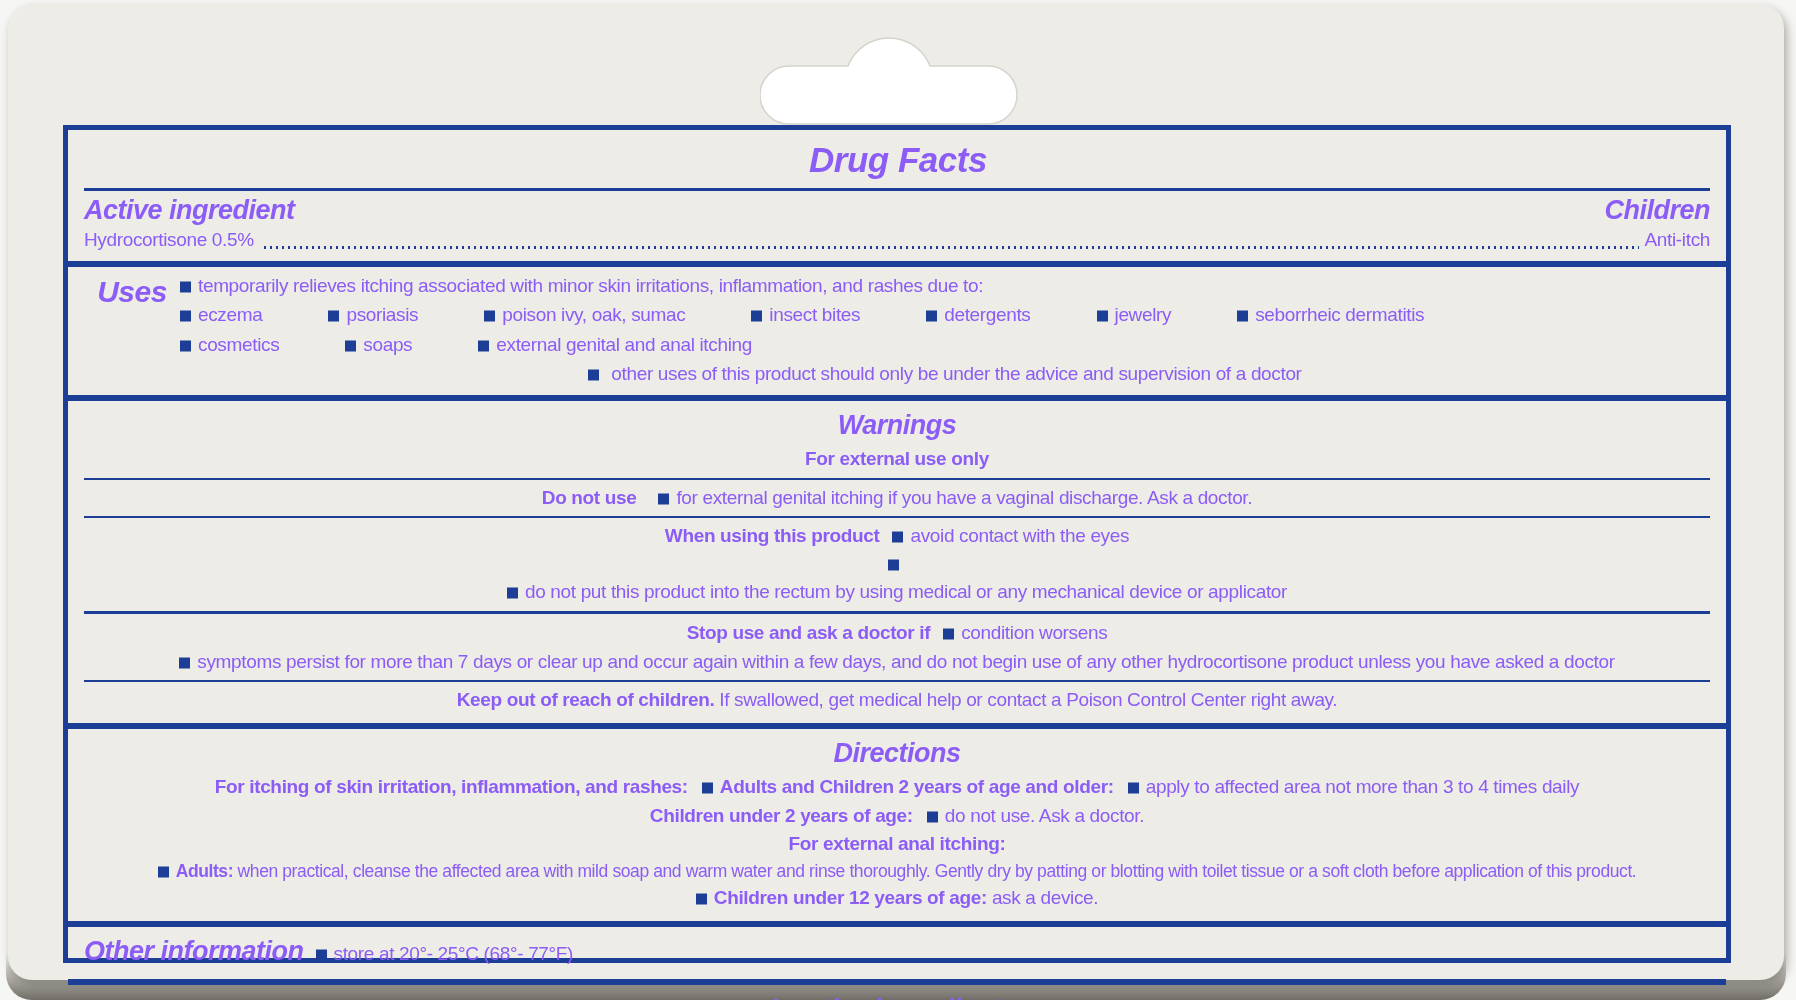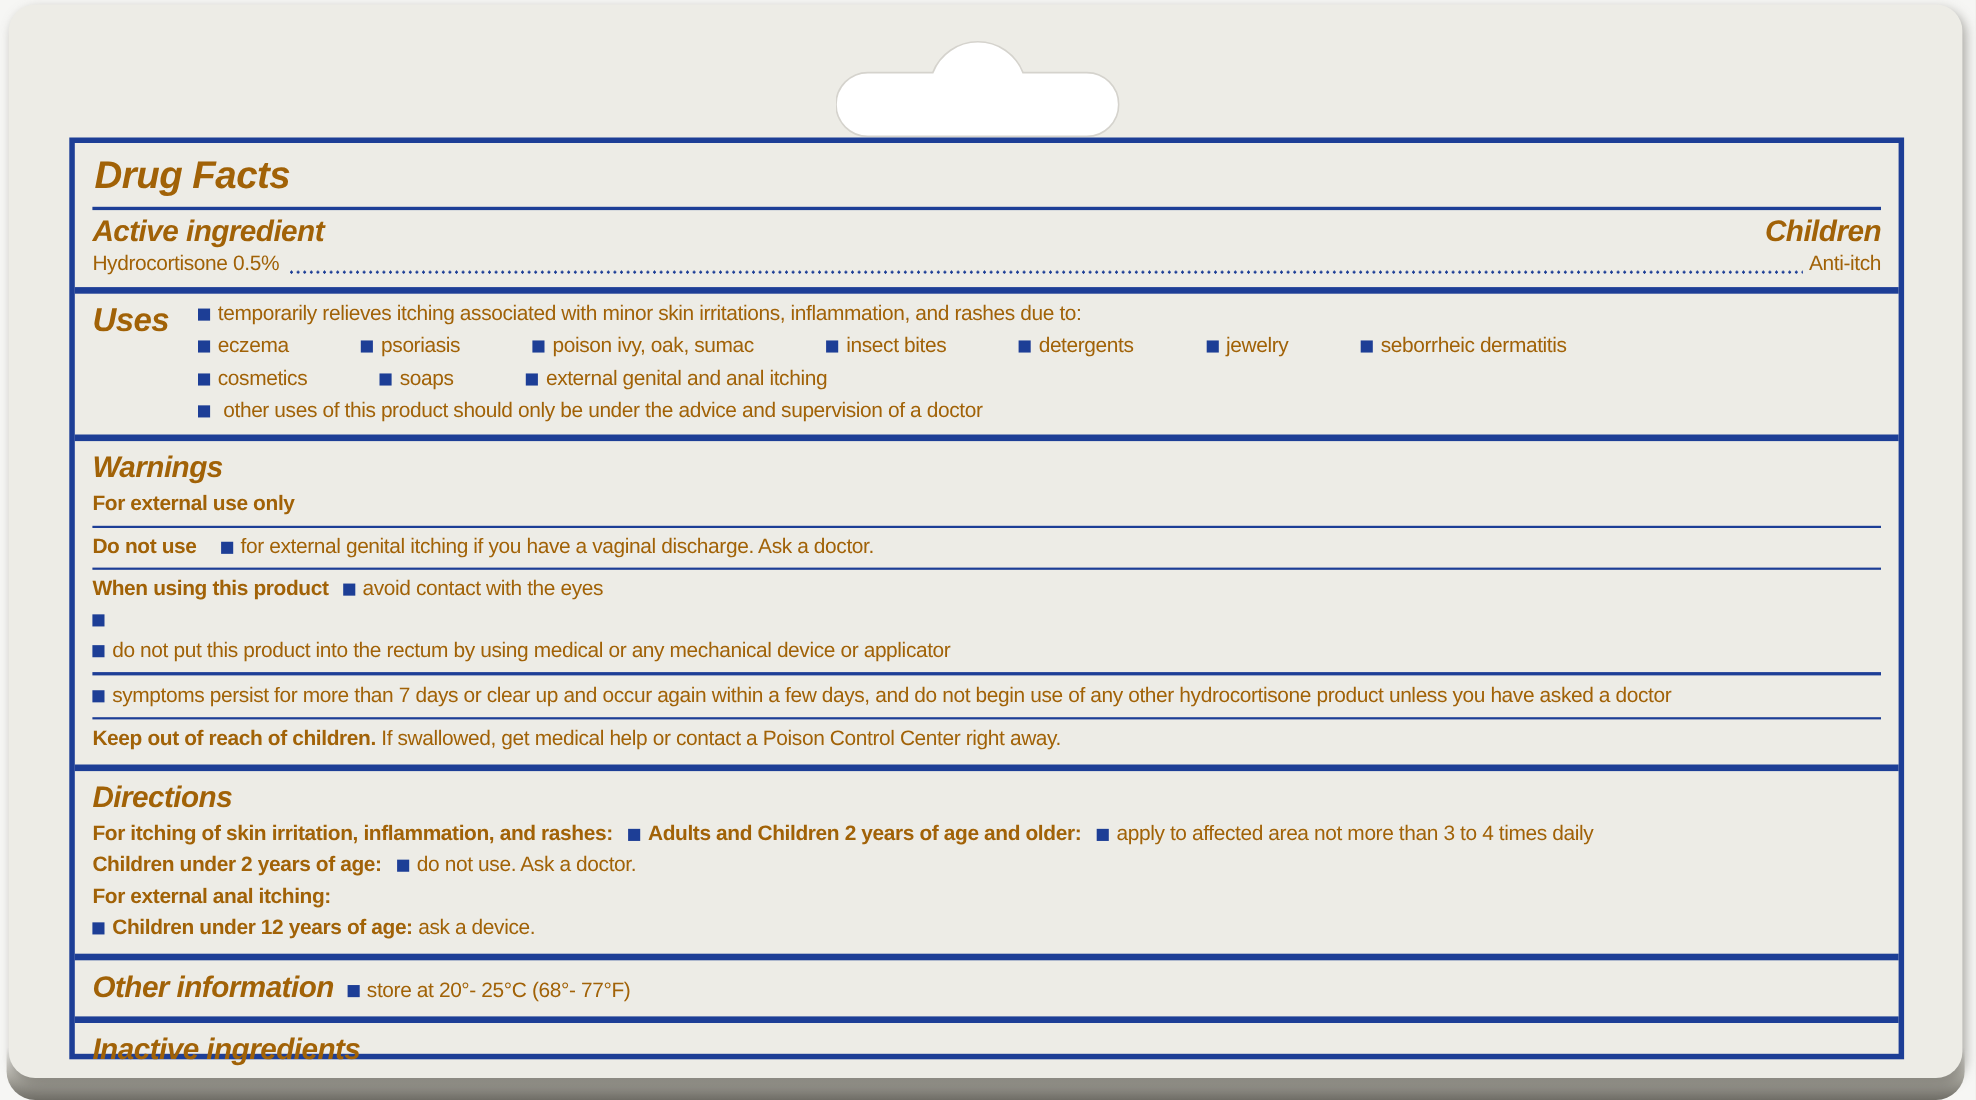--- a/index.html
+++ b/index.html
@@ -18,22 +18,22 @@
   .card {
     position:absolute; left:8px; top:4px; right:12px; bottom:20px;
     background:#edece6;
     border-radius:24px;
     box-shadow:3px 5px 10px rgba(110,108,100,.55);
   }
   .hang-hole { position:absolute; left:752px; top:26px; width:258px; height:96px; }
   .panel {
     position:absolute; left:55px; top:121px; right:53px; bottom:17px;
     border:5px solid #1d3e96;
-    color:#a16207;
-    display:flex; flex-direction:column;
+    color:#8b5cf6;
+    display:flex; flex-direction:column;text-align:center;
   }
   .sec { padding:6px 16px 8px 16px; }
   .sec + .sec { border-top:6px solid #1d3e96; }
   .t-title { font-size:35px; font-weight:bold; font-style:italic; letter-spacing:-0.5px; padding:4px 0 8px 2px; }
   .title-rule { border-top:3px solid #1d3e96; margin:0 0 4px 0; }
   .t-h2 { font-size:27px; font-weight:bold; font-style:italic; letter-spacing:-0.5px; }
   .t-h2-uses { font-size:30px; font-weight:bold; font-style:italic; letter-spacing:-0.5px; }
   .body-t { font-size:19px; letter-spacing:-0.35px; line-height:1.38; }
   .bold { font-weight:bold; }
   .condense { font-size:17.5px; letter-spacing:-0.4px; }
@@ -128,37 +128,45 @@
         <span class="bold">Do not use</span><span class="gap"></span><span class="b"></span><span>for external genital itching if you have a vaginal discharge. Ask a doctor.</span>
       </div>
       <div class="thin-rule"></div>
       <div class="warn-line">
         <span class="bold">When using this product</span>
         <span class="b" style="margin-left:8px;"></span><span>avoid contact with the eyes</span>
       </div>
       <div class="warn-line"><span class="b"></span></div>
       <div class="warn-line"><span class="b"></span><span>do not put this product into the rectum by using medical or any mechanical device or applicator</span></div>
       <div class="mid-rule"></div>
+      <div class="warn-line">
+        <span class="bold">Stop use and ask a doctor if</span>
+        <span class="b" style="margin-left:8px;"></span><span>condition worsens</span>
+      </div>
       <div class="warn-line"><span class="b"></span><span>symptoms persist for more than 7 days or clear up and occur again within a few days, and do not begin use of any other hydrocortisone product unless you have asked a doctor</span></div>
       <div class="thin-rule"></div>
       <div class="warn-line">
         <span class="bold">Keep out of reach of children.</span>
         <span>If swallowed, get medical help or contact a Poison Control Center right away.</span>
       </div>
     </div>
 
     <div class="sec body-t">
       <div class="t-h2">Directions</div>
       <div class="dir-line">
         <span class="bold">For itching of skin irritation, inflammation, and rashes:</span><span class="gap" style="width:14px;"></span><span class="b"></span><span class="bold">Adults and Children 2 years of age and older:</span><span class="gap" style="width:14px;"></span><span class="b"></span><span>apply to affected area not more than 3 to 4 times daily</span>
       </div>
       <div class="dir-line">
         <span class="bold">Children under 2 years of age:</span><span class="gap" style="width:14px;"></span><span class="b"></span><span>do not use. Ask a doctor.</span>
       </div>
       <div class="dir-line bold">For external anal itching:</div>
+      <div class="dir-line condense">
+        <span class="b"></span><span class="bold">Adults:</span>
+        <span>when practical, cleanse the affected area with mild soap and warm water and rinse thoroughly. Gently dry by patting or blotting with toilet tissue or a soft cloth before application of this product.</span>
+      </div>
       <div class="dir-line">
         <span class="b"></span><span class="bold">Children under 12 years of age:</span>
         <span>ask a device.</span>
       </div>
     </div>
 
     <div class="sec">
       <div class="inline-head-row body-t">
         <span class="t-h2" style="margin-right:12px;">Other information</span>
         <span class="b"></span>

